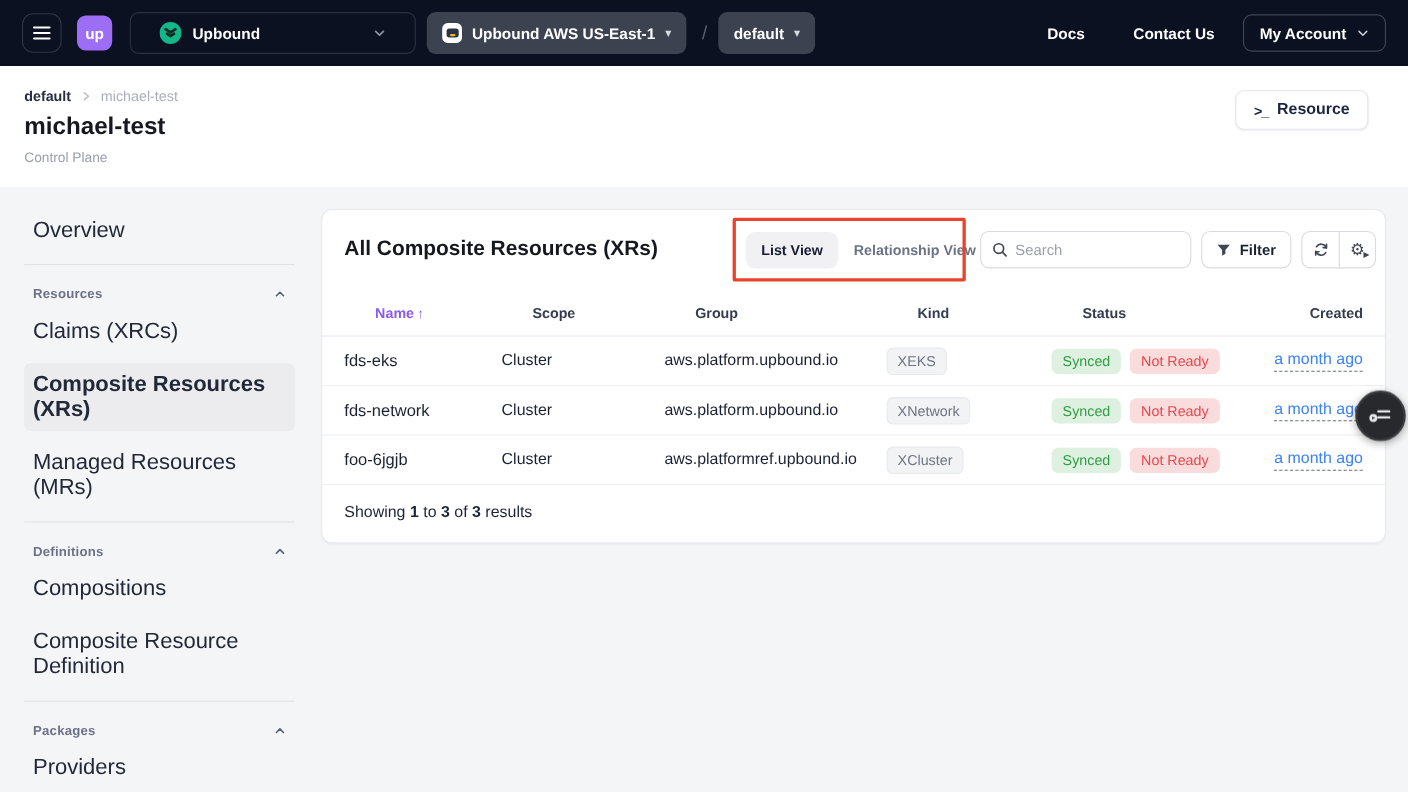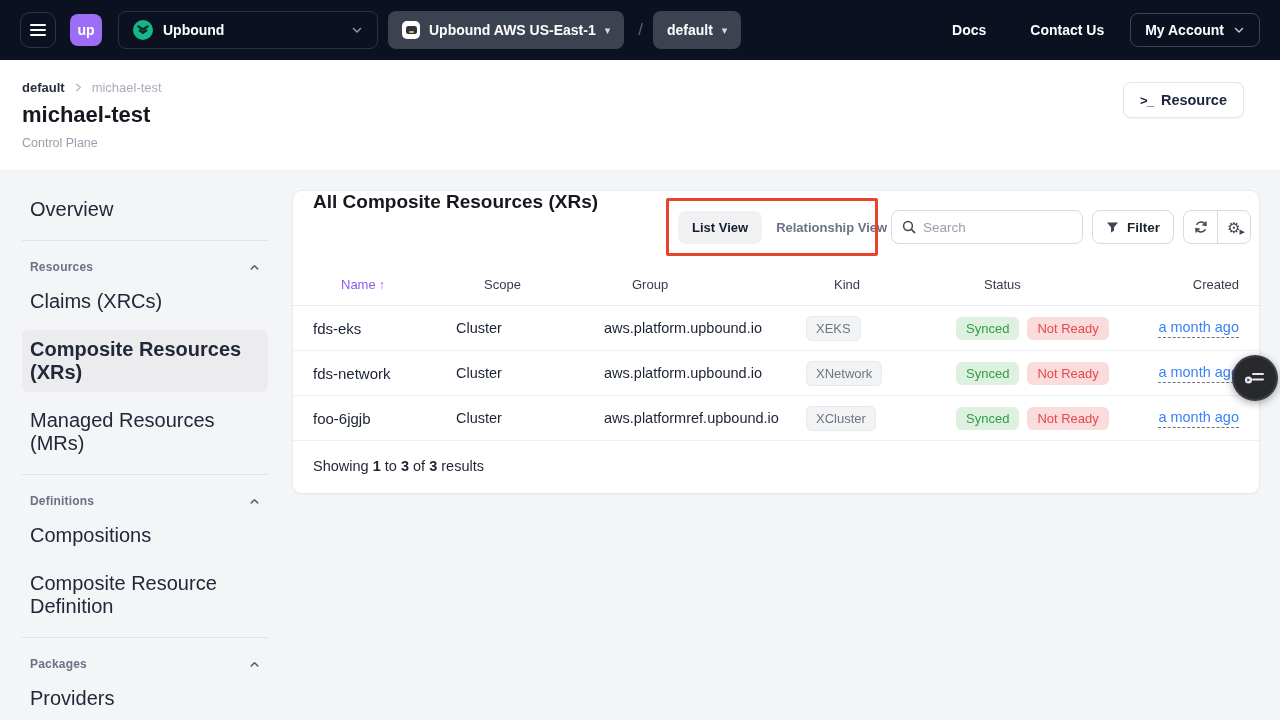--- a/index.html
+++ b/index.html
@@ -8,21 +8,21 @@
     background:#f4f5f7; -webkit-font-smoothing:antialiased; }
 
   
   .navbar { height:60px; background:#0c1122; display:flex; align-items:center; padding:0 20px; }
   .hamburger { width:36px; height:36px; border:1.5px solid #2e3544; border-radius:10px;
     display:flex; flex-direction:column; justify-content:center; align-items:center; gap:3px; cursor:pointer; }
   .hamburger span { display:block; width:16px; height:2px; background:#fff; border-radius:2px; }
   .logo { width:32px; height:32px; background:#9d6ef5; border-radius:8px; margin-left:14px;
     display:flex; align-items:center; justify-content:center; color:#fff; font-weight:800; font-size:14px; }
   .org-switcher { margin-left:16px; width:260px; height:38px; border:1px solid #2b3140; border-radius:8px;
-    display:flex; align-items:center; padding:0 14px; cursor:pointer; }
+    display:flex; align-items:center; padding:0 26px; cursor:pointer; }
   .org-switcher .label { color:#fff; font-weight:700; font-size:14px; margin-left:10px; flex:1; }
   .nav-pill { background:#3c4250; height:38px; border-radius:8px; display:flex; align-items:center;
     padding:0 14px; margin-left:10px; cursor:pointer; }
   .nav-pill .label { color:#fff; font-weight:700; font-size:14px; }
   .caret { color:#d7dae0; font-size:11px; margin-left:9px; }
   .thin-chevron { color:#8b919e; }
   .cp-icon { width:18px; height:18px; background:#fff; border-radius:5px; margin-right:9px;
     display:flex; align-items:center; justify-content:center; }
   .cp-icon .inner { width:11px; height:8px; background:#2b3242; border-radius:2.5px;
     display:flex; align-items:flex-end; justify-content:center; padding-bottom:1.5px; }
@@ -56,21 +56,21 @@
   .side-item.active { background:#ececef; font-weight:700; }
   .side-divider { height:1px; background:#e1e2e6; margin:11px 22px 12px 22px; }
   .side-section { margin:0 22px; padding:7px 8px 8px 8px; display:flex; align-items:center;
     justify-content:space-between; cursor:pointer; }
   .side-section .sec-label { font-size:12px; font-weight:700; color:#6b7188; letter-spacing:.2px; }
 
   
   .main-wrap { flex:1; padding:20px 20px 0 2px; }
   .card { background:#fff; border:1px solid #e9eaee; border-radius:10px;
     box-shadow:0 1px 2px rgba(16,24,40,.04); }
-  .card-header { position:relative; height:72px; display:flex; align-items:flex-start; padding:0 20px; }
+  .card-header { position:relative; height:72px; display:flex; align-items:center; padding:0 20px; }
   .card-title { font-size:19px; font-weight:800; color:#15181e; }
   .view-toggle { position:absolute; left:385px; top:0; height:72px; display:flex; align-items:center; gap:10px; }
   .tab-pill { padding:9px 14px; border-radius:8px; font-size:13px; font-weight:700; cursor:pointer; }
   .tab-pill.active { background:#f1f1f4; color:#141c30; }
   .tab-pill.inactive { color:#6a7486; padding:9px 4px; }
   .annotation-box { position:absolute; left:373px; top:7px; width:212px; height:58px;
     border:3px solid #e8432c; border-radius:2px; pointer-events:none; z-index:5; }
   .header-tools { position:absolute; right:8px; top:19px; display:flex; align-items:center; gap:9px; }
   .search-box { width:192px; height:34px; border:1px solid #d7dade; border-radius:8px;
     display:flex; align-items:center; padding:0 10px; gap:7px; background:#fff; }
@@ -84,21 +84,21 @@
     display:flex; align-items:stretch; overflow:hidden; }
   .icon-cell { width:33px; display:flex; align-items:center; justify-content:center; cursor:pointer; position:relative; }
   .icon-cell + .icon-cell { border-left:1px solid #d7dade; }
   .gear-glyph { font-size:15px; color:#3e4553; line-height:1; }
   .gear-play { position:absolute; right:5px; bottom:7px; font-size:7px; color:#3e4553; }
 
   
   .t-grid { display:grid; grid-template-columns:143px 148px 202px 150px 190px 1fr;
     align-items:center; padding:0 20px; }
   .t-head { height:43px; border-bottom:1px solid #e7e9ee; }
-  .t-head .col { font-size:13px; font-weight:400; color:#343c4f;padding-left:28px; }
+  .t-head .col { font-size:13px; font-weight:700; color:#343c4f;padding-left:28px; }
   .col-sorted { color:#8a5bf0 !important; cursor:pointer; }
   .sort-arrow { font-size:12px; margin-left:3px; }
   .t-row { height:45px; border-bottom:1px solid #eef0f2; cursor:pointer; }
   .t-row:last-of-type { border-bottom:1px solid #e7e9ee; }
   .cell-name { font-size:15px; color:#1b2233; }
   .cell-scope, .cell-group { font-size:14.5px; color:#1b2233; }
   .kind-badge { display:inline-block; background:#f2f3f5; border:1px solid #e7e9ec; color:#6e7583;
     font-size:13px; padding:4px 9px; border-radius:6px; }
   .status-cell { display:flex; gap:8px; }
   .badge { font-size:13px; padding:4px 10px; border-radius:6px; font-weight:400; }

